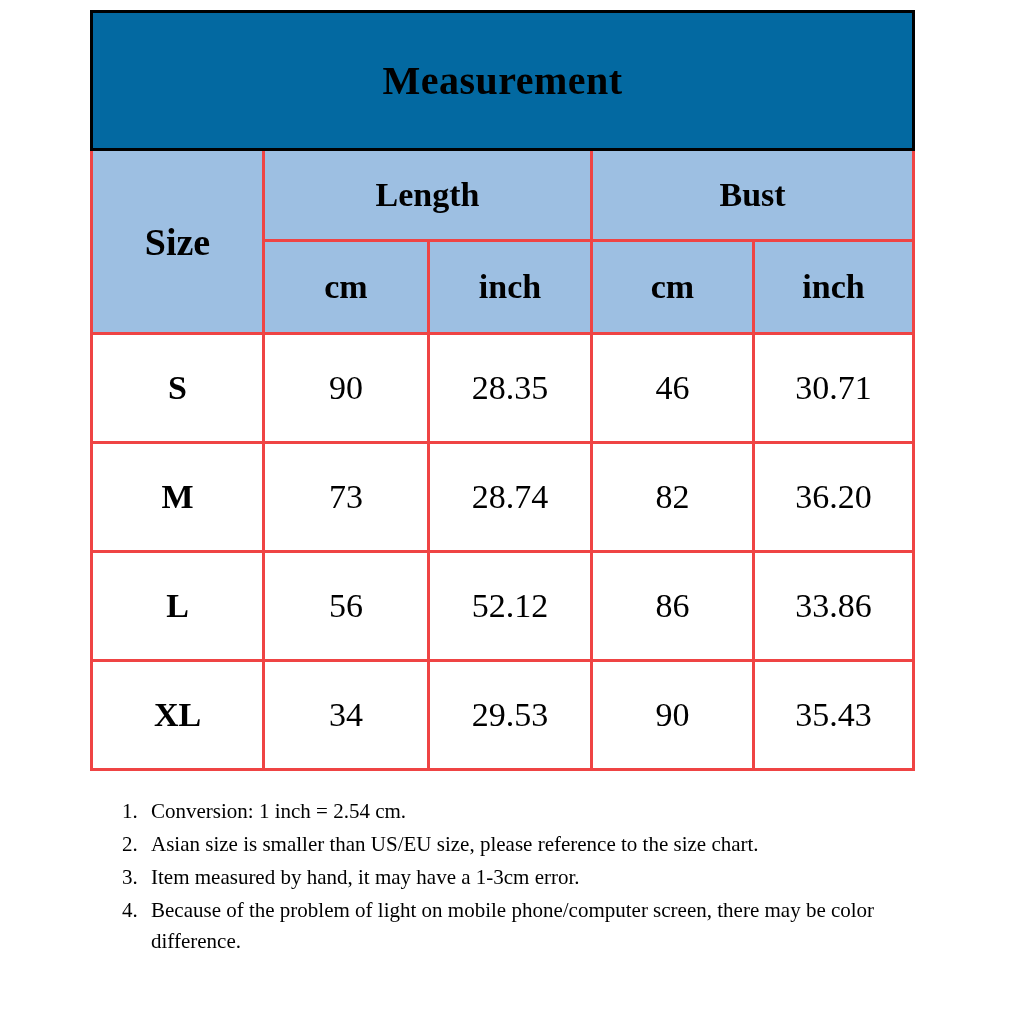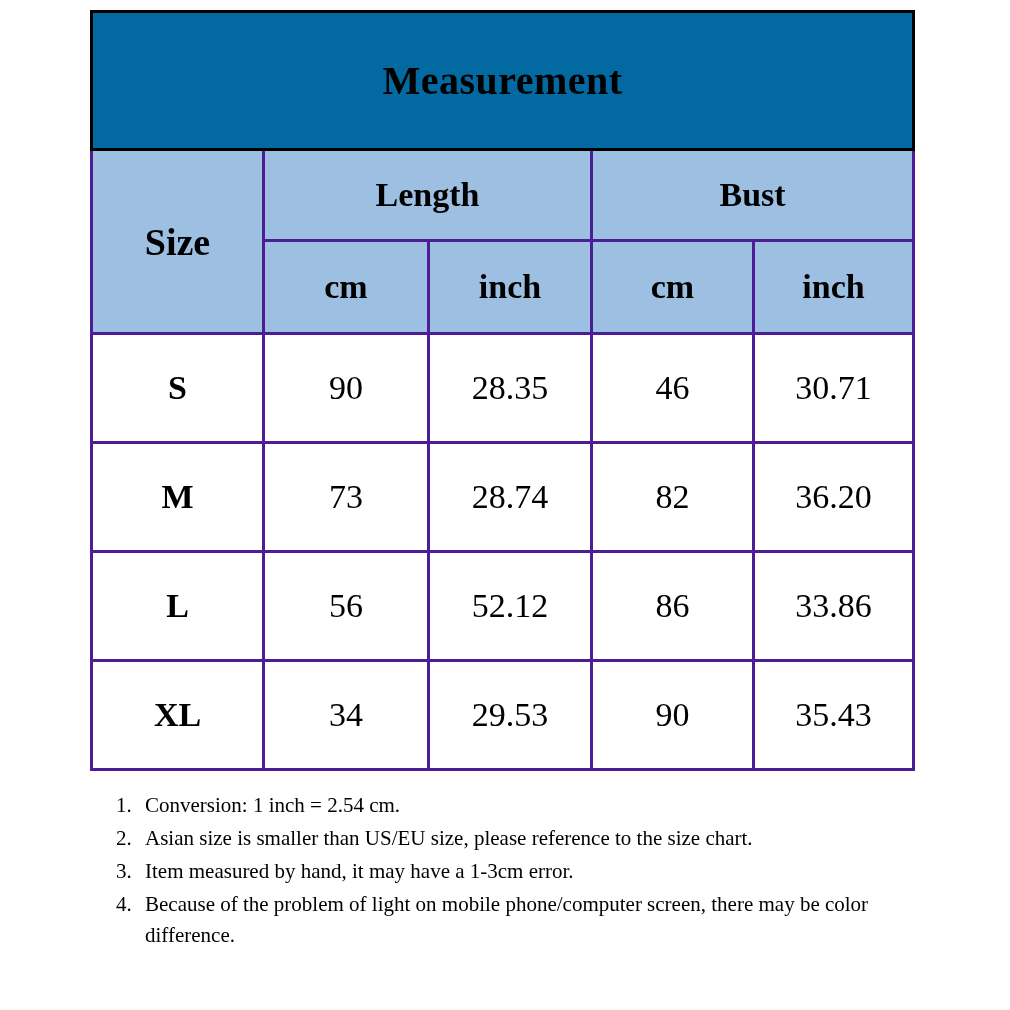--- a/index.html
+++ b/index.html
@@ -29,21 +29,21 @@
     width: 822px;
   }
   table.size-table {
     border-collapse: collapse;
     table-layout: fixed;
     width: 822px;
     background: #0369a1;
   }
   table.size-table td,
   table.size-table th {
-    border: 3px solid #4c1d95;
+    border: 3px solid #ef4444;
     text-align: center;
     vertical-align: middle;
     padding: 0;
   }
   .title-cell {
     height: 135px;
     font-size: 40px;
     font-weight: bold;
     letter-spacing: 0.5px;
     border-top: 3px solid #000 !important;
@@ -85,21 +85,21 @@
     position: absolute;
     left: 95px;
     top: 790px;
     width: 830px;
   }
   .tips-title {
     font-size: 23px;
     margin-bottom: 14px;
   }
   ol.tips-list {
-    margin: 0;
+    margin: 6px;
     padding-left: 42px;
     list-style-type: decimal;
   }
   ol.tips-list li {
     font-size: 21px;
     line-height: 1.48;
     padding-left: 8px;
     margin-bottom: 2px;
   }
 </style>

